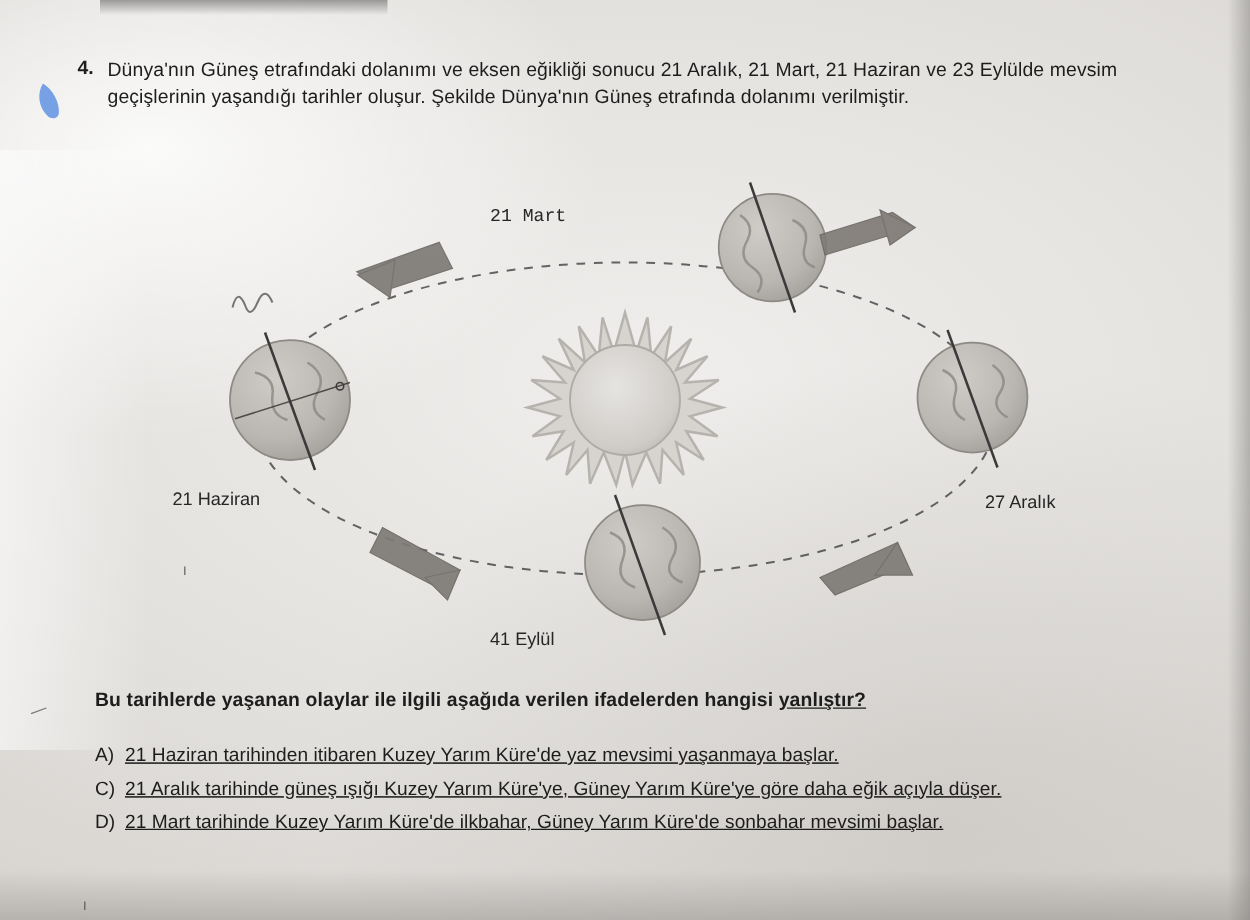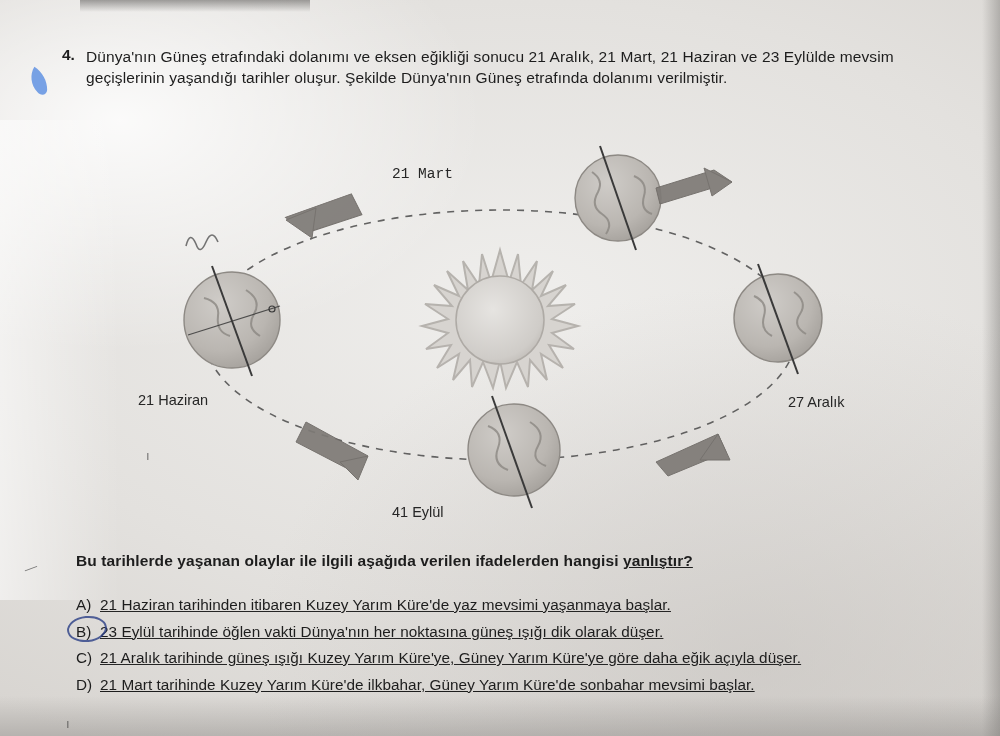--- a/index.html
+++ b/index.html
@@ -259,24 +259,20 @@
 
   <div class="prompt">
     <span>Bu tarihlerde yaşanan olaylar ile ilgili aşağıda verilen ifadelerden hangisi </span><u>yanlıştır?</u>
   </div>
 
   <div class="options">
     <div class="opt">
       <span class="key">A)</span><span class="u-line">21 Haziran tarihinden itibaren Kuzey Yarım Küre'de yaz mevsimi yaşanmaya başlar.</span>
     </div>
     <div class="opt">
-      <span class="circle-b" style="top:-3px;"></span>
-      <span class="key">B)</span><span class="u-line">23 Eylül tarihinde öğlen vakti Dünya'nın her noktasına güneş ışığı dik olarak düşer.</span>
-    </div>
-    <div class="opt">
       <span class="key">C)</span><span class="u-line">21 Aralık tarihinde güneş ışığı Kuzey Yarım Küre'ye, Güney Yarım Küre'ye göre daha eğik açıyla düşer.</span>
     </div>
     <div class="opt">
       <span class="key">D)</span><span>21 Mart tarihinde Kuzey Yarım Küre'de ilkbahar, Güney Yarım Küre'de sonbahar mevsimi başlar.</span>
     </div>
   </div>
 
 </div>
 
 </body></html>

